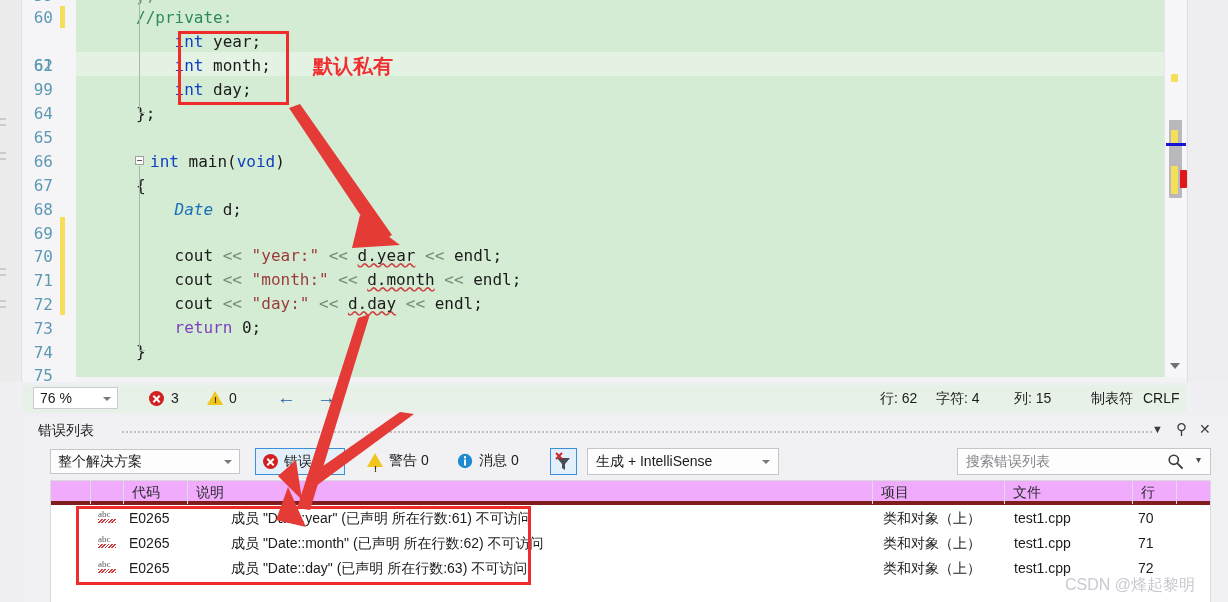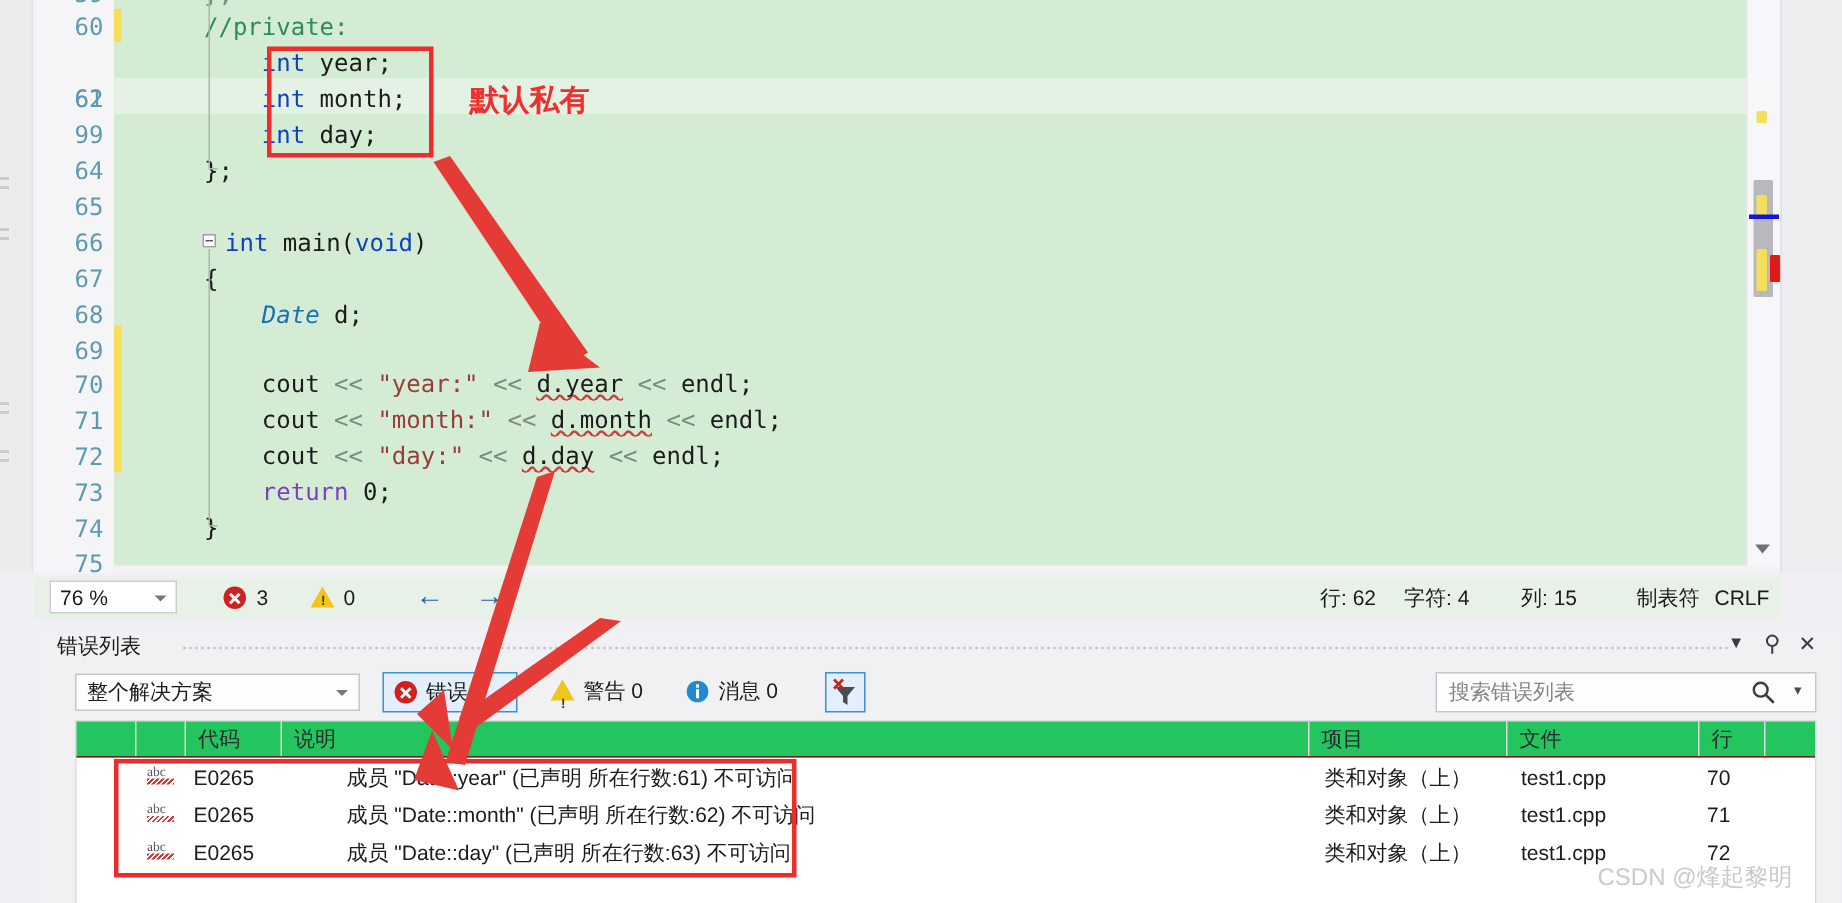--- a/index.html
+++ b/index.html
@@ -193,21 +193,21 @@
     position: absolute; left: 8px; top: 4px; font-size: 14px; color: #84848a;
   }
 
   
   .grid {
     position: absolute; left: 27px; top: 62px; width: 1161px; height: 122px;
     background: #ffffff; border: 1px solid #d9d9de; border-bottom: none;
   }
   .grid-head {
     position: absolute; left: 0; top: 0; width: 1159px; height: 24px;
-    background: #22c55e; border-bottom: 1px solid #7f1d1d;
+    background: #f0abfc; border-bottom: 4px solid #7f1d1d;
   }
   .hcell {
     position: absolute; top: 0; height: 23px; font-size: 14px; color: #2a2a2e;
     line-height: 23px; padding-left: 8px; border-right: 1px solid #dedee3;
     overflow: hidden; white-space: nowrap;
   }
   .row { position: absolute; left: 0; width: 1159px; height: 25px; }
   .row .c {
     position: absolute; top: 0; height: 25px; line-height: 25px;
     font-size: 14px; color: #1b1b1b; white-space: nowrap; overflow: hidden;
@@ -295,21 +295,21 @@
 
       <div class="line-code" style="top:342px;"><span>}</span></div>
 
       <div class="fold-line" style="left:63px; top:0px; height:112px;"></div>
       <div class="fold-foot" style="left:63px; top:112px; width:6px;"></div>
       <div class="fold-box" style="left:59px; top:156px;"></div>
       <div class="fold-line" style="left:63px; top:166px; height:184px;"></div>
       <div class="fold-foot" style="left:63px; top:350px; width:6px;"></div>
     </div>
 
-    <div style="position:absolute;left:23px;top:0;width:75px;height:377px;padding-left:30px;">
+    <div style="position:absolute;left:7px;top:0;width:75px;height:377px;padding-left:30px;">
       <div class="gutter-num" style="top:-14px;">59</div>
       <div class="gutter-num" style="top:8px;">60</div>
       <div class="gutter-num" style="top:32px;margin-top:24px;">61</div>
       <div class="gutter-num" style="top:56px;">62</div>
       <div class="gutter-num" style="top:80px;">99</div>
       <div class="gutter-num" style="top:104px;">64</div>
       <div class="gutter-num" style="top:128px;">65</div>
       <div class="gutter-num" style="top:152px;">66</div>
       <div class="gutter-num" style="top:176px;">67</div>
       <div class="gutter-num" style="top:200px;">68</div>
@@ -395,20 +395,24 @@
         <span style="position:absolute;left:28px;top:0;">消息 0</span>
       </div>
 
       <div class="filter-btn">
         <svg width="25" height="25" viewBox="0 0 25 25">
           <path d="M6 9 L19 9 L14 15 L14 21 L11 19 L11 15 Z" fill="#4a4a50"></path>
           <path d="M5 4 L11 10 M11 4 L5 10" stroke="#d02020" stroke-width="1.8"></path>
         </svg>
       </div>
 
+      <div class="build-combo">
+        <span>生成 + IntelliSense</span>
+        <span class="arr"></span>
+      </div>
 
       <div class="search-box">
         <div class="search-ph">搜索错误列表</div>
         <svg style="position:absolute;right:26px;top:4px;" width="17" height="17" viewBox="0 0 17 17">
           <circle cx="6.8" cy="6.8" r="4.6" fill="none" stroke="#3b3b40" stroke-width="1.6"></circle>
           <path d="M10.4 10.4 L15 15" stroke="#3b3b40" stroke-width="1.8" stroke-linecap="round"></path>
         </svg>
         <span style="position:absolute;right:9px;top:5px;font-size:10px;color:#4a4a50;">▾</span>
       </div>
     </div>

